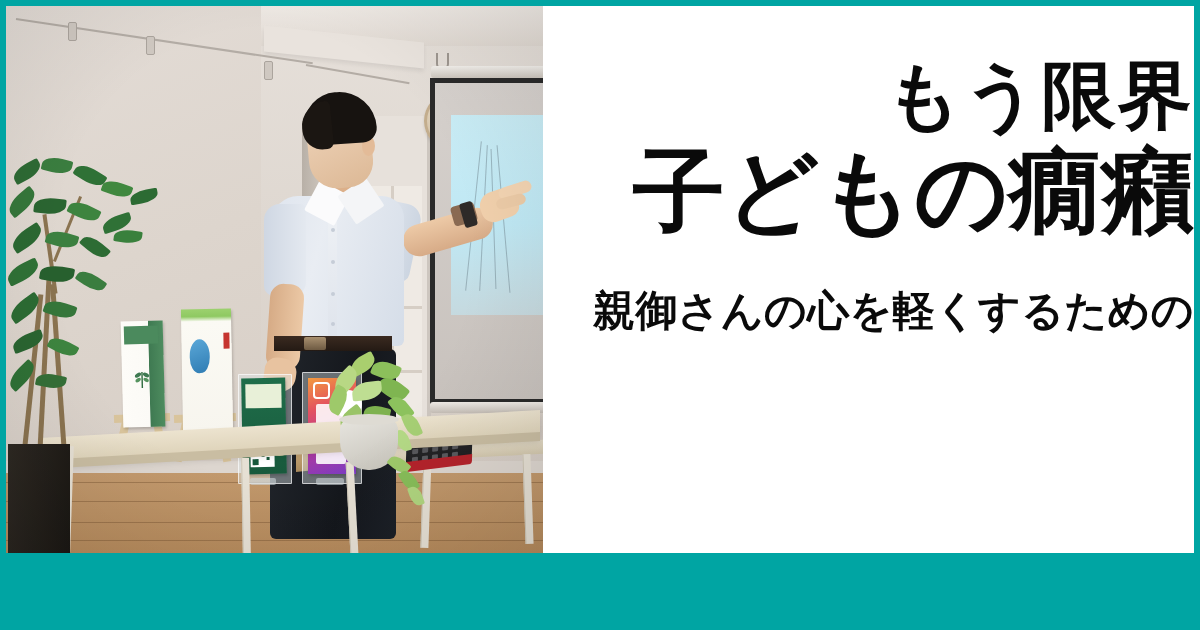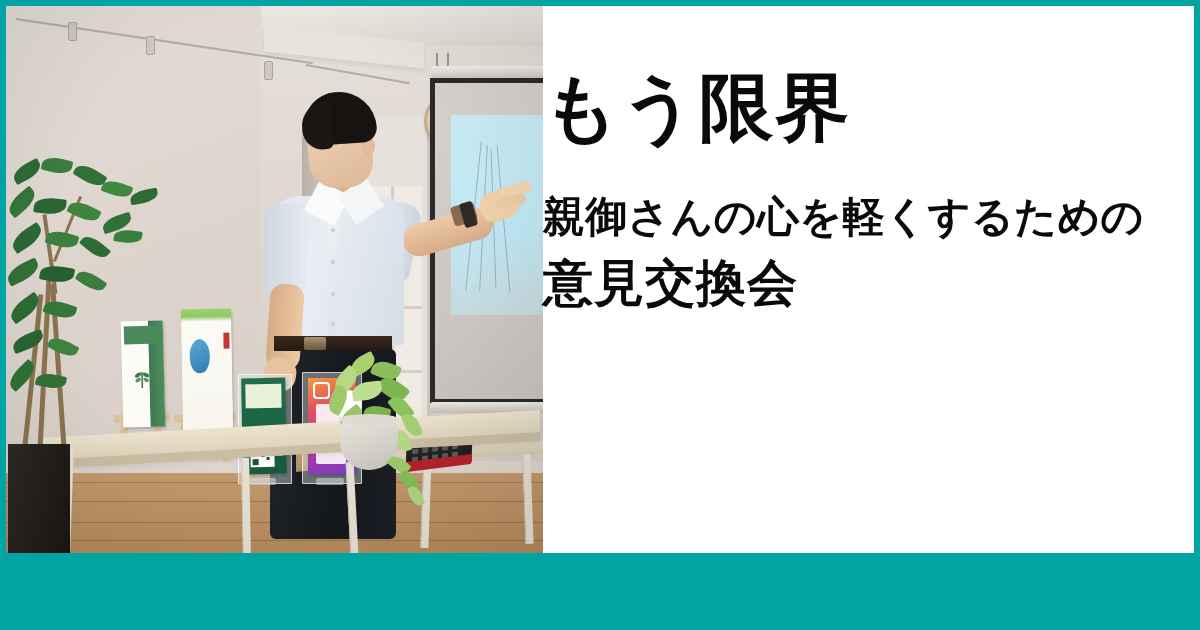--- a/index.html
+++ b/index.html
@@ -193,22 +193,22 @@
   .tray{left:290px;top:440px;width:76px;height:22px;
     background:linear-gradient(180deg,#c8a878,#a98a5c);transform:skewY(-6deg);}
 
   .vignette{left:0;top:0;width:537px;height:547px;pointer-events:none;
     background:radial-gradient(ellipse at 48% 45%,rgba(0,0,0,0) 52%,rgba(0,0,0,.10) 100%);}
 
   
   .panel{
     position:absolute;left:543px;top:6px;width:651px;height:547px;
     background:#ffffff;
-    display:flex;flex-direction:column;align-items:flex-start;justify-content:flex-start;
-    box-sizing:border-box;padding-top:12px;
+    display:flex;flex-direction:column;align-items:flex-end;justify-content:flex-start;
+    box-sizing:border-box;padding-top:0;
   }
   .t-line{
     color:#0a0a0a;font-weight:bold;letter-spacing:.01em;
     white-space:nowrap;text-align:center;line-height:1;
   }
   .t1{font-size:74px;margin-top:52px;letter-spacing:.03em;}
   .t2{font-size:50px;margin-top:28px;letter-spacing:.005em;}
   .t3{font-size:92px;margin-top:14px;letter-spacing:.005em;}
   .t4{font-size:42px;margin-top:52px;letter-spacing:.005em;font-family:Liberation Serif, serif;}
   .t5{font-size:50px;margin-top:20px;letter-spacing:.02em;}
@@ -427,18 +427,18 @@
       <div class="tleaf" style="left:0;top:214px;width:32px;height:15px;background:#2f7136;transform:rotate(-44deg)"></div>
       <div class="tleaf" style="left:30px;top:220px;width:30px;height:14px;background:#346f37;transform:rotate(12deg)"></div>
     </div>
     <div class="ph-layer planter"></div>
 
     <div class="ph-layer vignette"></div>
   </div>
 
   <div class="panel">
     <div class="t-line t1">もう限界</div>
+    <div class="t-line t3">子どもの癇癪</div>
     <div class="t-line t4">親御さんの心を軽くするための</div>
-    <div class="t-line t5">意見交換会</div>
   </div>
 
 
 </div>
 
 </body></html>

